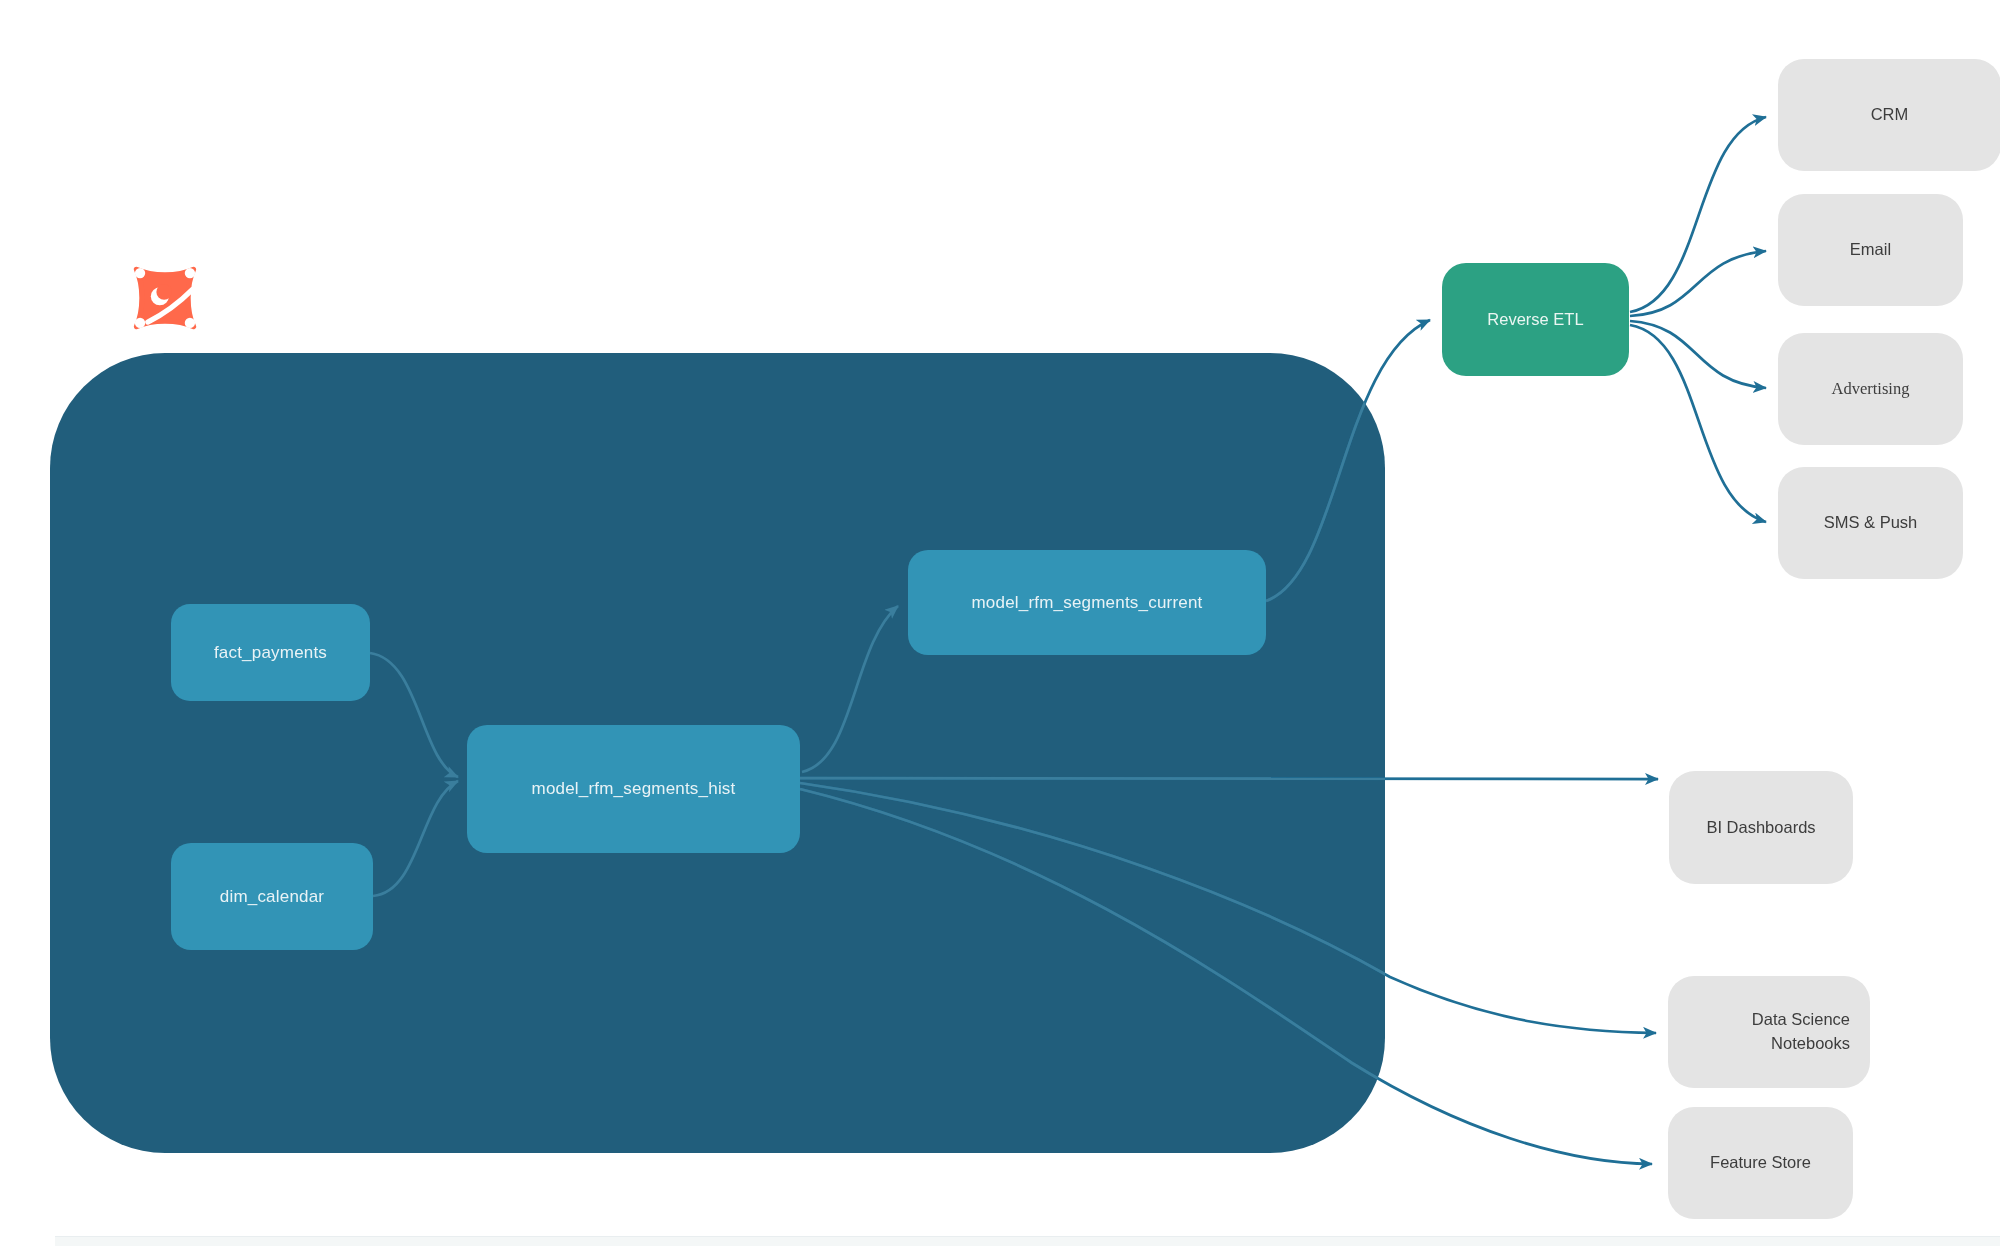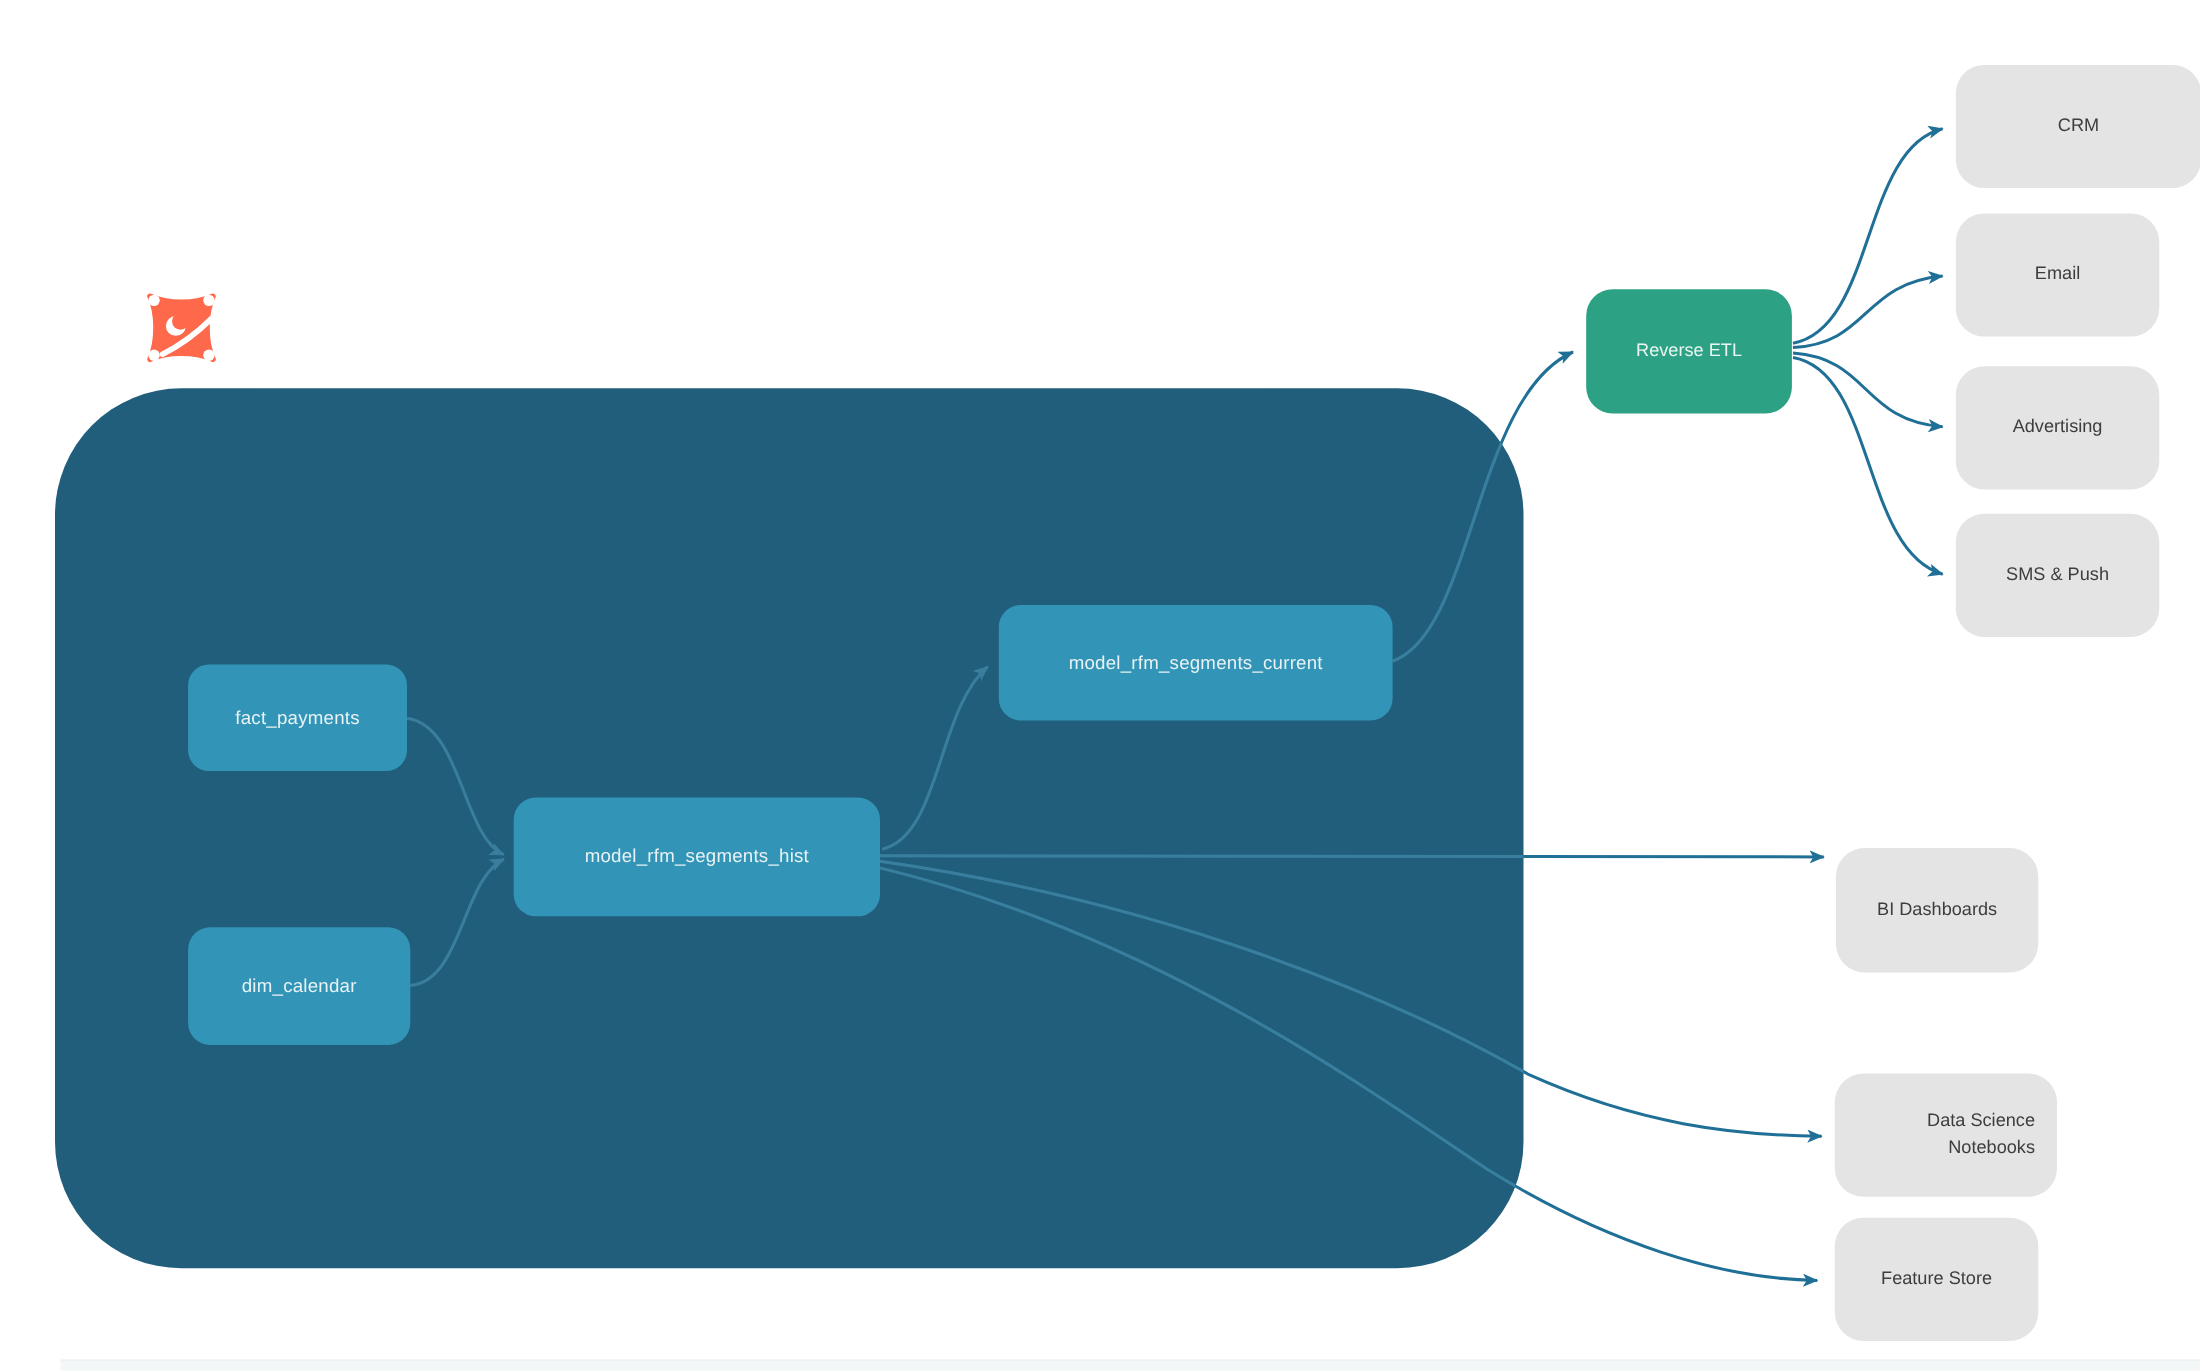--- a/index.html
+++ b/index.html
@@ -15,39 +15,39 @@
     background:#215E7C;border-radius:115px;
   }
   
   .node{
     background:#3294B6;border-radius:20px;color:#E9F3F6;
     display:flex;align-items:center;justify-content:center;
     font-size:17px;letter-spacing:.2px;z-index:3;text-align:center;
   }
   .node-fact{left:171px;top:604px;width:199px;height:97px;border-radius:19px;}
   .node-dim{left:171px;top:843px;width:202px;height:107px;}
-  .node-hist{left:467px;top:725px;width:333px;height:108px;}
+  .node-hist{left:467px;top:725px;width:333px;height:128px;}
   .node-current{left:908px;top:550px;width:358px;height:105px;}
   
   .etl{
     left:1442px;top:263px;width:187px;height:113px;
     background:#2CA183;border-radius:24px;color:#EAF6F2;
     display:flex;align-items:center;justify-content:center;
     font-size:16.5px;z-index:3;
   }
   
   .dest{
     background:#E4E4E4;border-radius:26px;color:#3D3D3D;
     display:flex;align-items:center;justify-content:center;
     font-size:16.5px;line-height:1.45;z-index:3;text-align:center;
     padding:0 20px;box-sizing:border-box;
   }
   .dest-crm{left:1778px;top:59px;width:223px;height:112px;}
   .dest-email{left:1778px;top:194px;width:185px;height:112px;}
-  .dest-adv{left:1778px;top:333px;width:185px;height:112px;}
+  .dest-adv{left:1778px;top:333px;width:185px;height:112px;font-family:Liberation Serif, serif;}
   .dest-sms{left:1778px;top:467px;width:185px;height:112px;}
   .dest-bi{left:1669px;top:723px;width:184px;height:113px;margin-top:48px;}
   .dest-ds{left:1668px;top:976px;width:202px;height:112px;text-align:right;}
   .dest-fs{left:1668px;top:1107px;width:185px;height:112px;}
   
   .edges{left:0;top:0;width:2000px;height:1246px;z-index:2;}
   
   .logo{left:122px;top:240px;height:104px;display:flex;align-items:center;z-index:3;}
   .logo-mark{width:86px;height:86px;margin-top:12px;}
   .logo-text{

